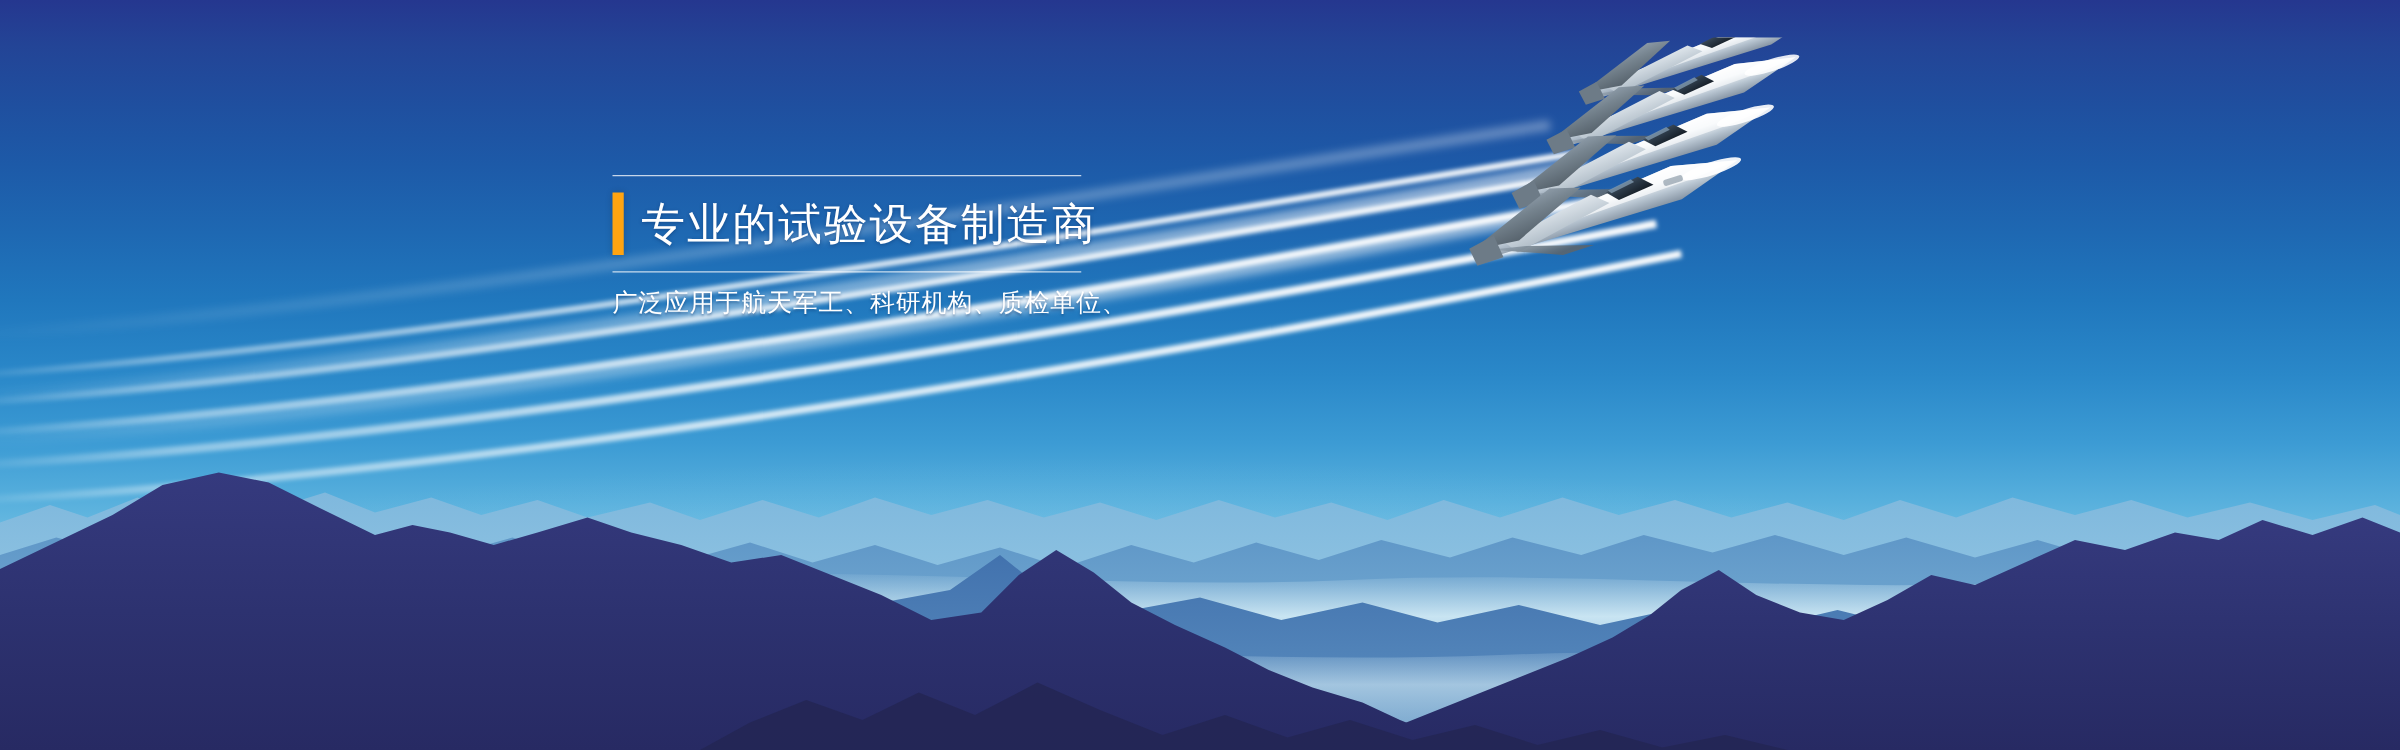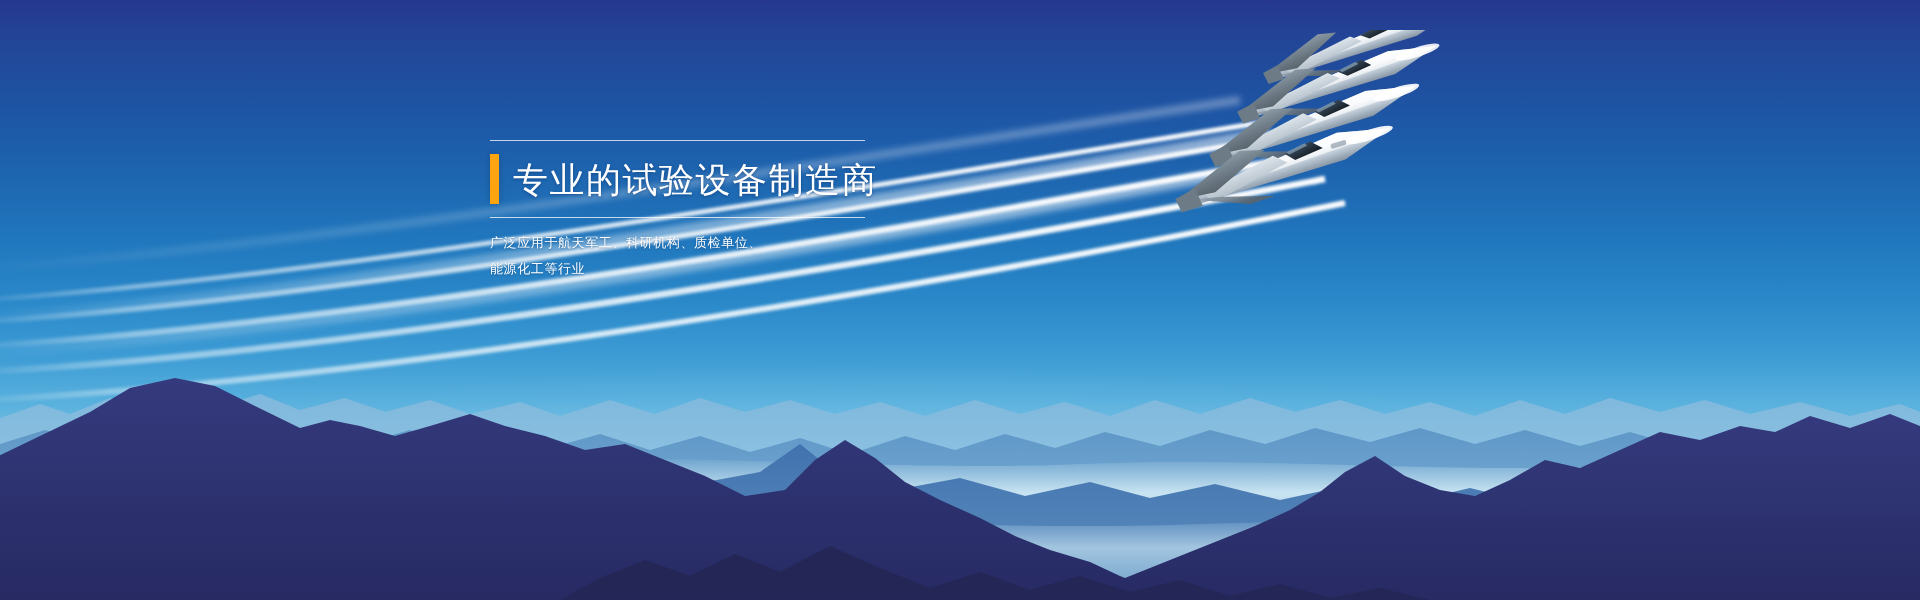--- a/index.html
+++ b/index.html
@@ -111,21 +111,21 @@
     line-height: 1;
     letter-spacing: 1.5px;
     font-weight: 500;
     white-space: nowrap;
     text-shadow: 0 1px 3px rgba(8,40,90,0.45);
   }
 
   .sub {
     margin-top: 12px;
     color: #ffffff;
-    font-size: 13px;
+    font-size: 20px;
     line-height: 26px;
     letter-spacing: 0.6px;
     text-shadow: 0 1px 2px rgba(8,40,90,0.40);
   }
   .sub div { white-space: nowrap; }
 </style>
 </head>
 <body>
 
 <div class="banner">
@@ -324,18 +324,17 @@
 
     <div class="title-row">
       <div class="accent-bar"></div>
       <div class="headline">专业的试验设备制造商</div>
     </div>
 
     <div class="rule bottom"></div>
 
     <div class="sub">
       <div>广泛应用于航天军工、科研机构、质检单位、</div>
-      <div>能源化工等行业</div>
     </div>
 
   </div>
 
 </div>
 
 </body></html>

